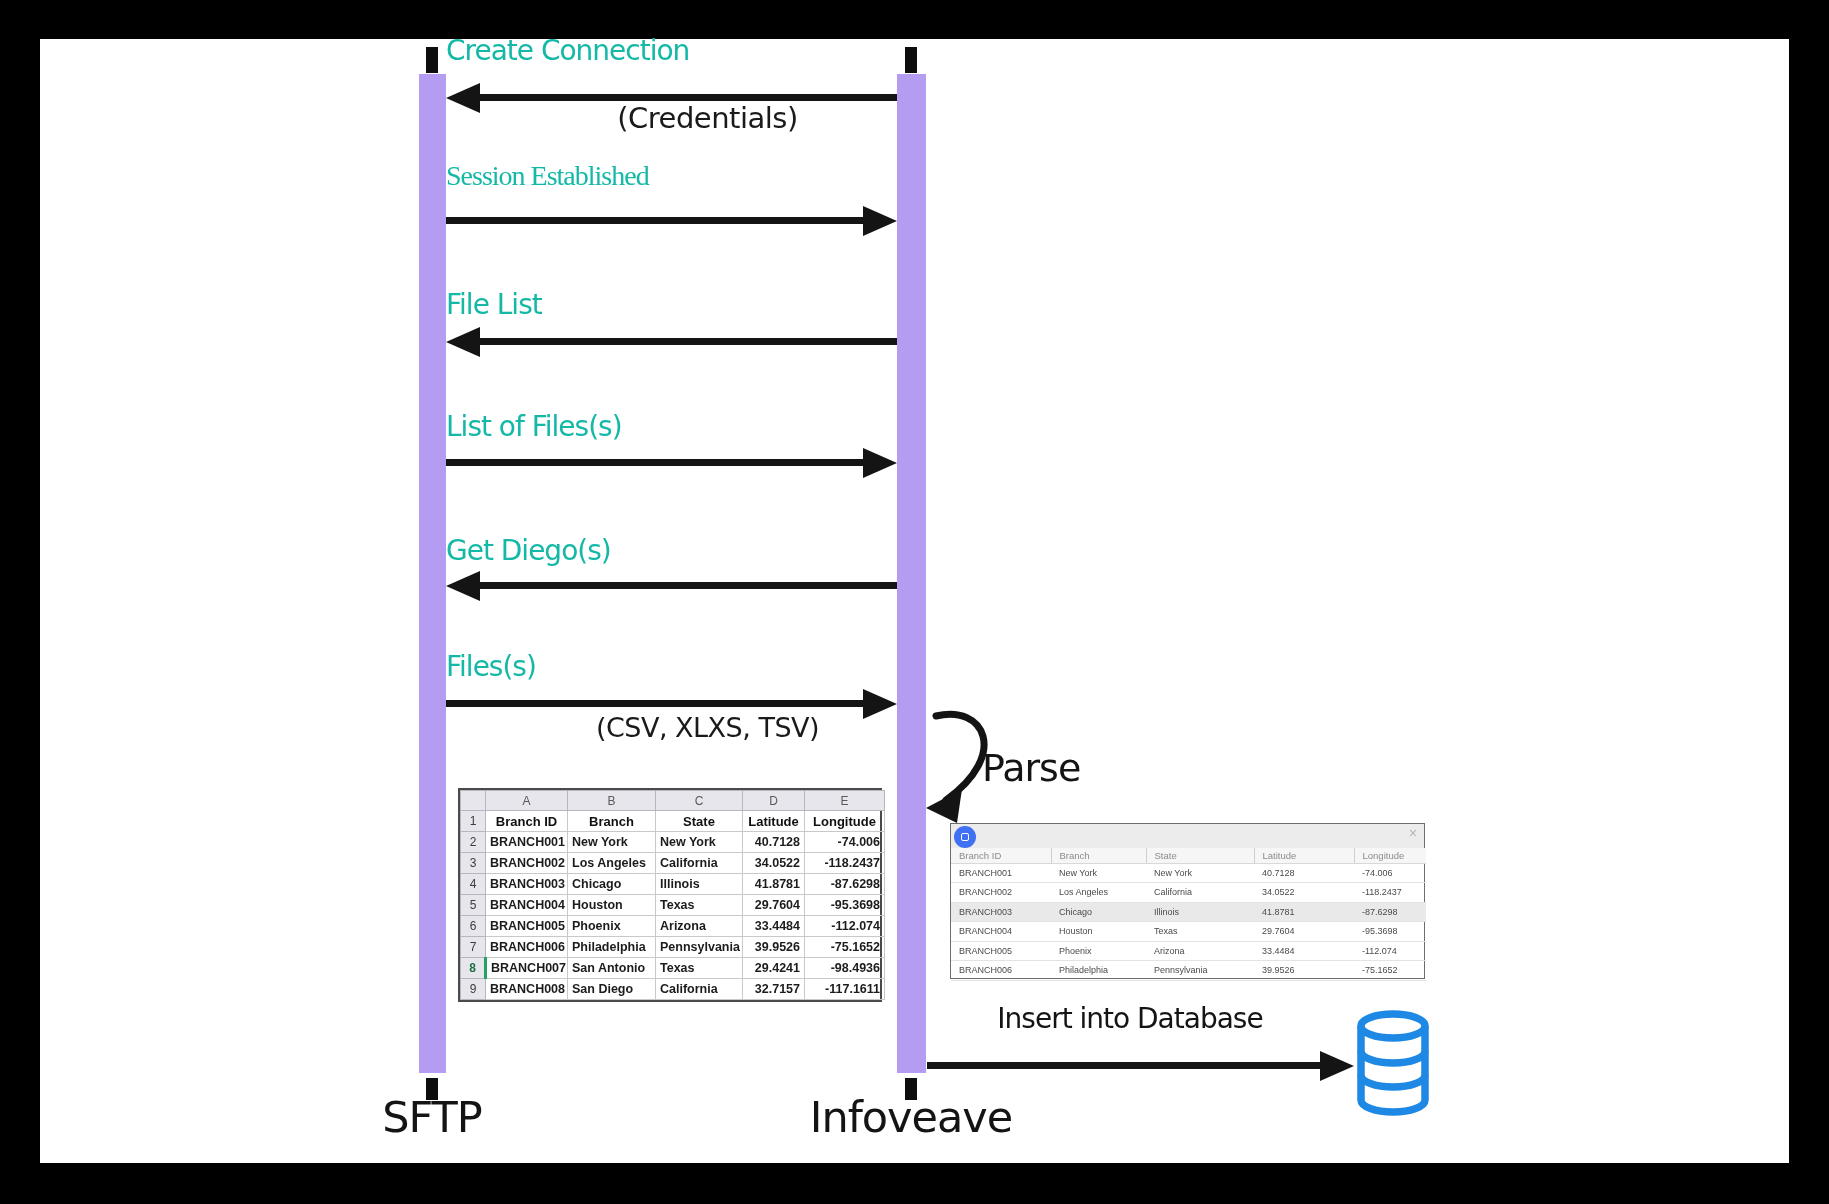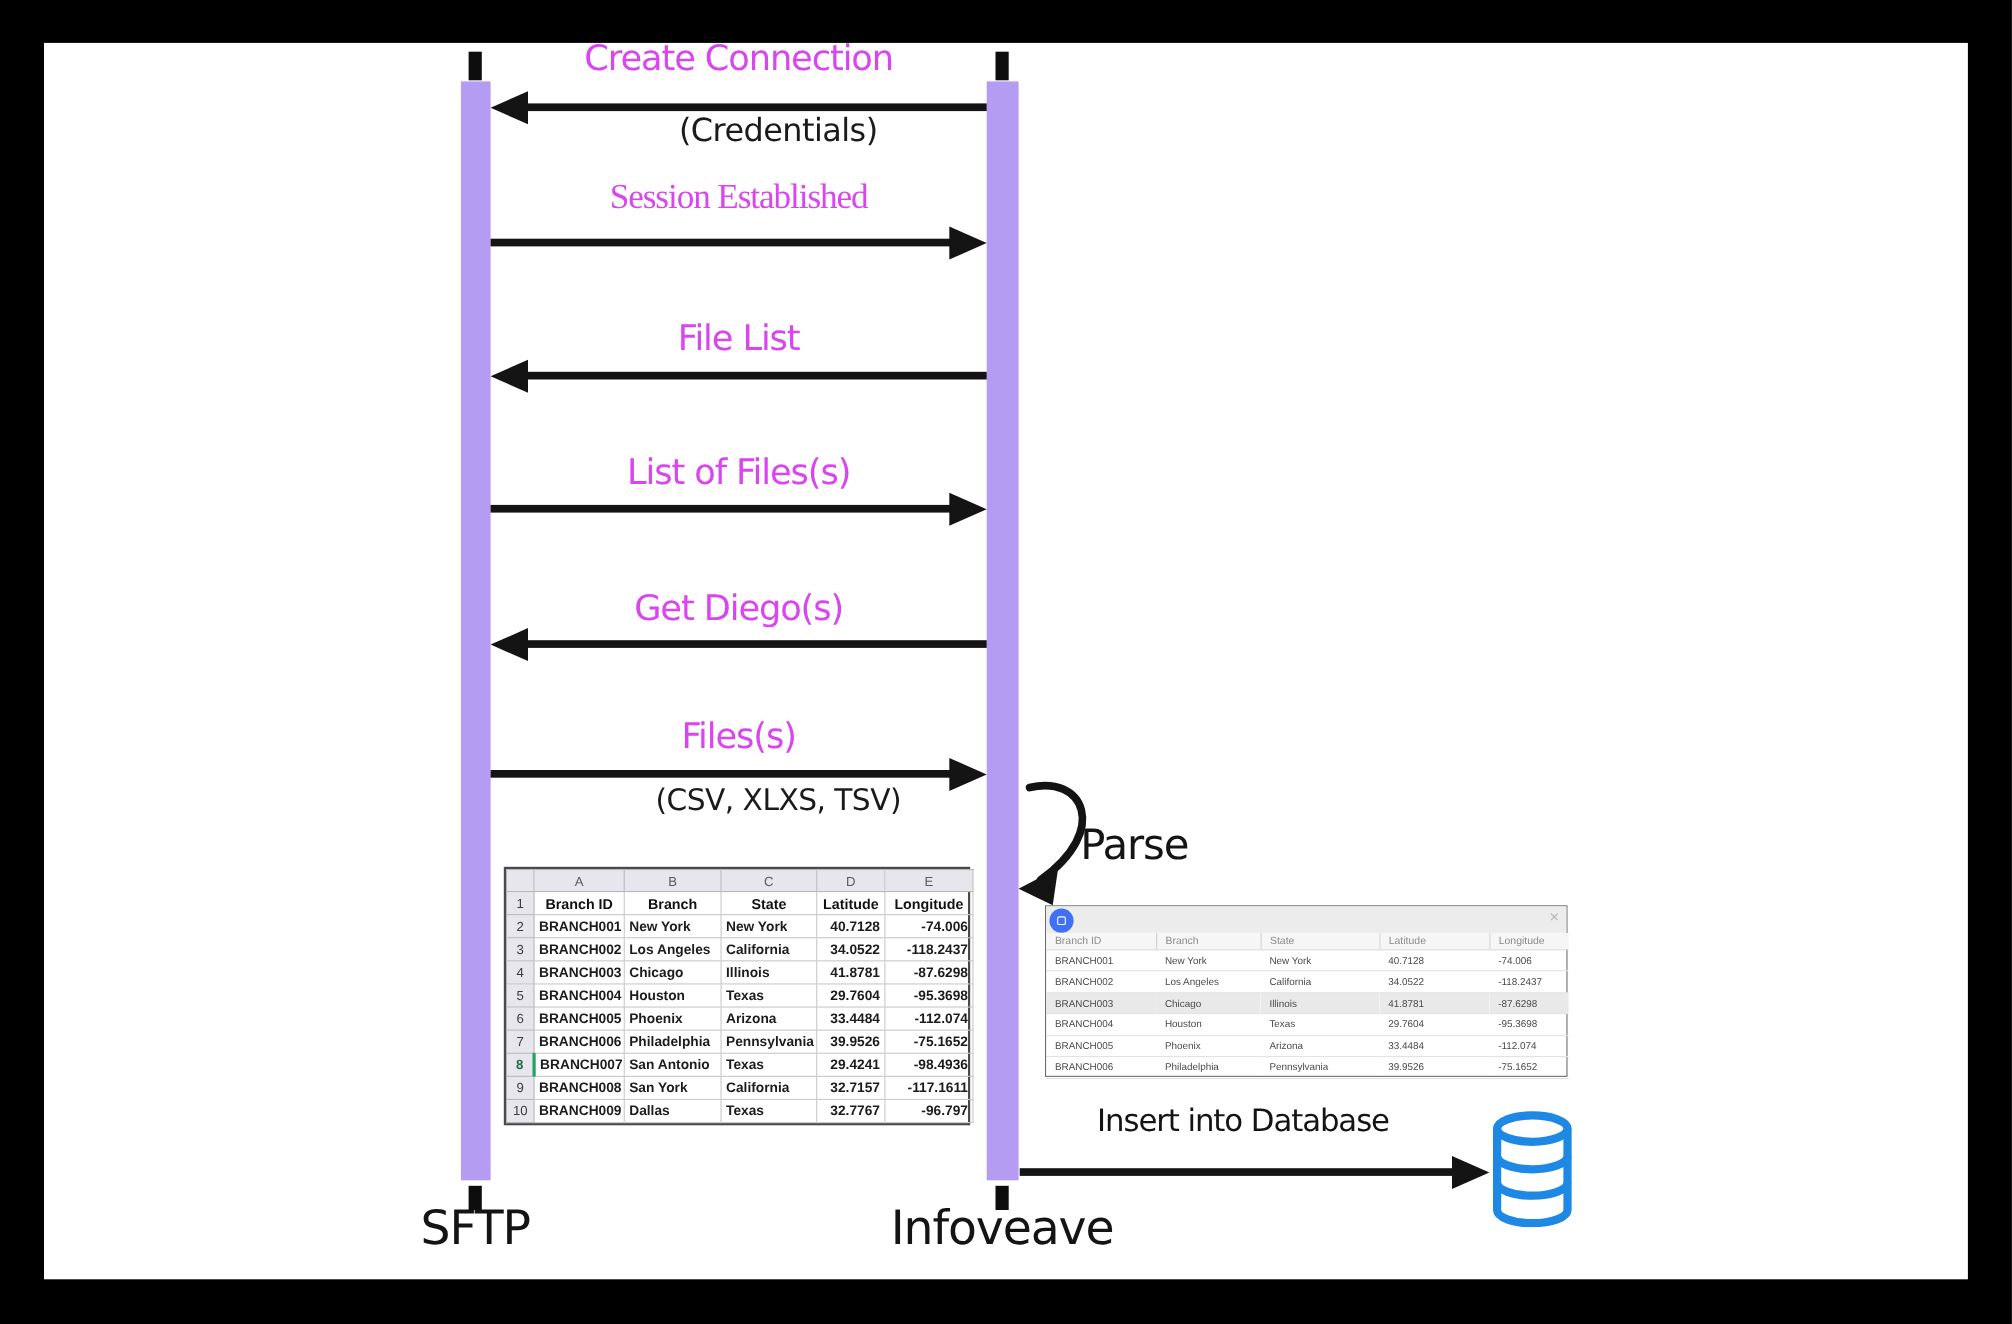--- a/index.html
+++ b/index.html
@@ -13,21 +13,21 @@
   html,body{width:1829px;height:1204px;}
   body{background:#000;position:relative;font-family:"DejaVu Sans",sans-serif;overflow:hidden;}
   .canvas{position:absolute;left:40px;top:39px;width:1749px;height:1124px;background:#fff;}
 
   
   .bar{position:absolute;width:27px;background:var(--lifeline);}
   .tick{position:absolute;width:12px;background:#0d0d0d;}
   .actor-label{position:absolute;font-size:43px;font-weight:500;color:#141414;text-align:center;letter-spacing:-1px;}
 
   
-  .msg-label{position:absolute;left:446px;width:451px;text-align:center;font-size:32px;font-weight:500;color:#d946ef;letter-spacing:-1px;white-space:nowrap;}
+  .msg-label{position:absolute;left:446px;width:451px;font-size:28px;font-weight:500;color:#14b8a6;letter-spacing:-1px;white-space:nowrap;}
   .msg-sub{position:absolute;left:446px;width:451px;text-align:center;font-size:29px;font-weight:400;color:#1a1a1a;letter-spacing:-0.5px;white-space:nowrap;margin-left:36px;}
   .arrow{position:absolute;left:446px;width:451px;height:30px;}
   .arrow .shaft{position:absolute;top:12px;height:7px;background:var(--ink);}
   .arrow.to-sftp .shaft{left:24px;right:0;}
   .arrow.to-infoveave .shaft{left:0;right:24px;}
   .arrow .head{position:absolute;width:0;height:0;border-top:15px solid transparent;border-bottom:15px solid transparent;top:0.5px;}
   .arrow.to-sftp .head{left:0;border-right:34px solid var(--ink);}
   .arrow.to-infoveave .head{right:0;border-left:34px solid var(--ink);}
   .arrow.db-arrow{left:927px;width:427px;}
 
@@ -202,32 +202,24 @@
           <td class="xl-rn sel">8</td>
           <td class="xl-d">BRANCH007</td>
           <td class="xl-d">San Antonio</td>
           <td class="xl-d">Texas</td>
           <td class="xl-d num">29.4241</td>
           <td class="xl-d num">-98.4936</td>
         </tr>
         <tr>
           <td class="xl-rn">9</td>
           <td class="xl-d">BRANCH008</td>
-          <td class="xl-d">San York</td>
+          <td class="xl-d">San Diego</td>
           <td class="xl-d">California</td>
           <td class="xl-d num">32.7157</td>
           <td class="xl-d num">-117.1611</td>
-        </tr>
-        <tr>
-          <td class="xl-rn">10</td>
-          <td class="xl-d">BRANCH009</td>
-          <td class="xl-d">Dallas</td>
-          <td class="xl-d">Texas</td>
-          <td class="xl-d num">32.7767</td>
-          <td class="xl-d num">-96.797</td>
         </tr>
       </tbody>
   </table>
 </div>
 
 <div class="iv-wrap">
   <div class="iv-toolbar">
     <span class="iv-close">×</span>
   </div>
   <div class="iv-circle">

